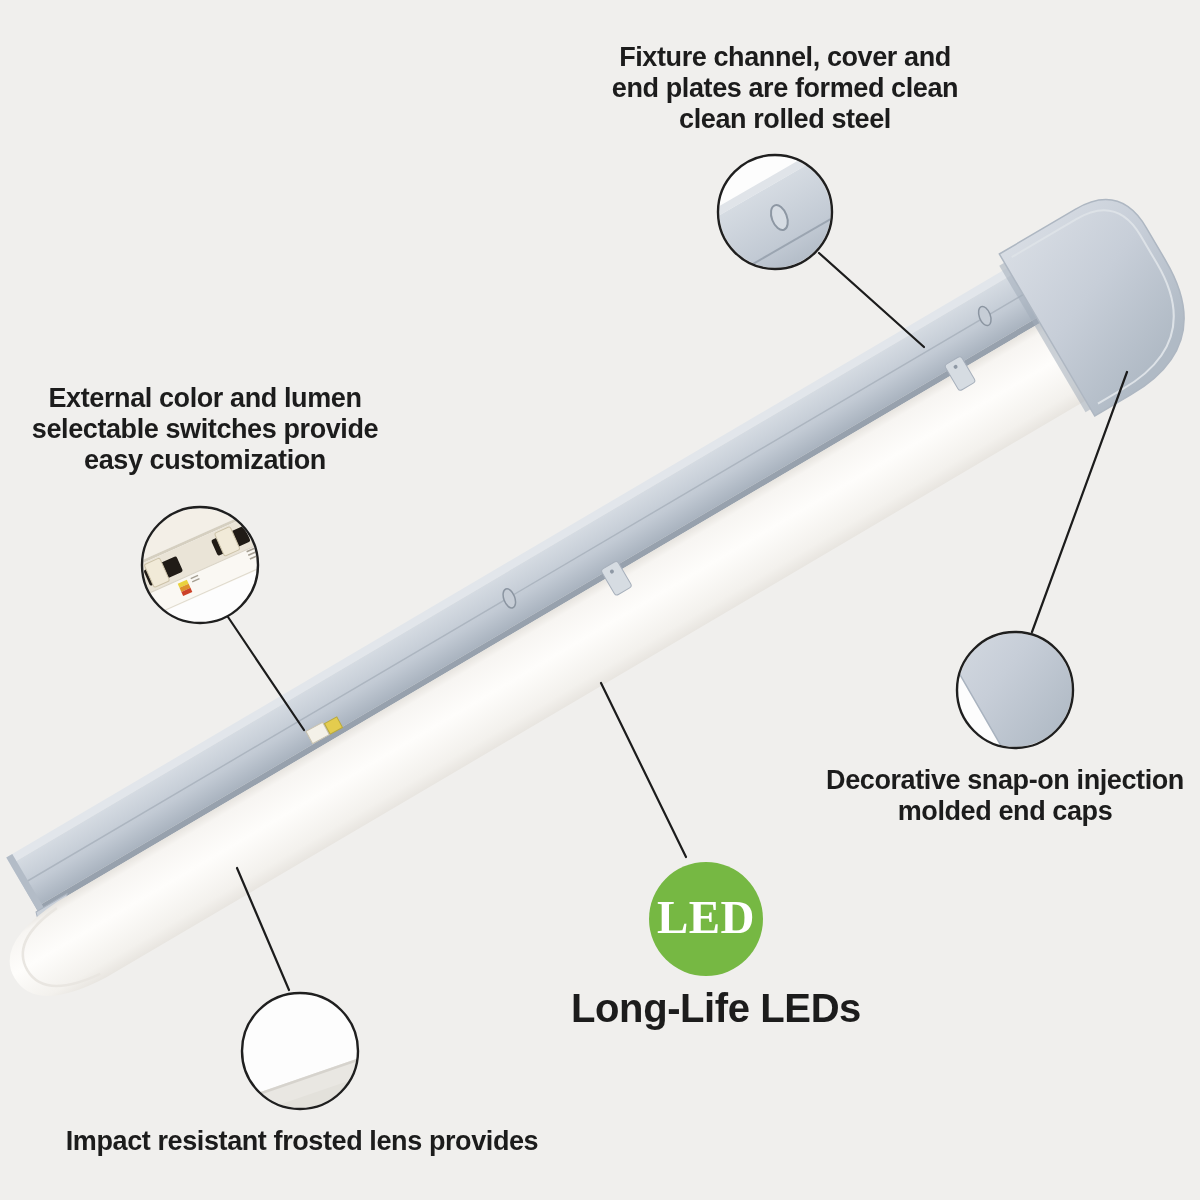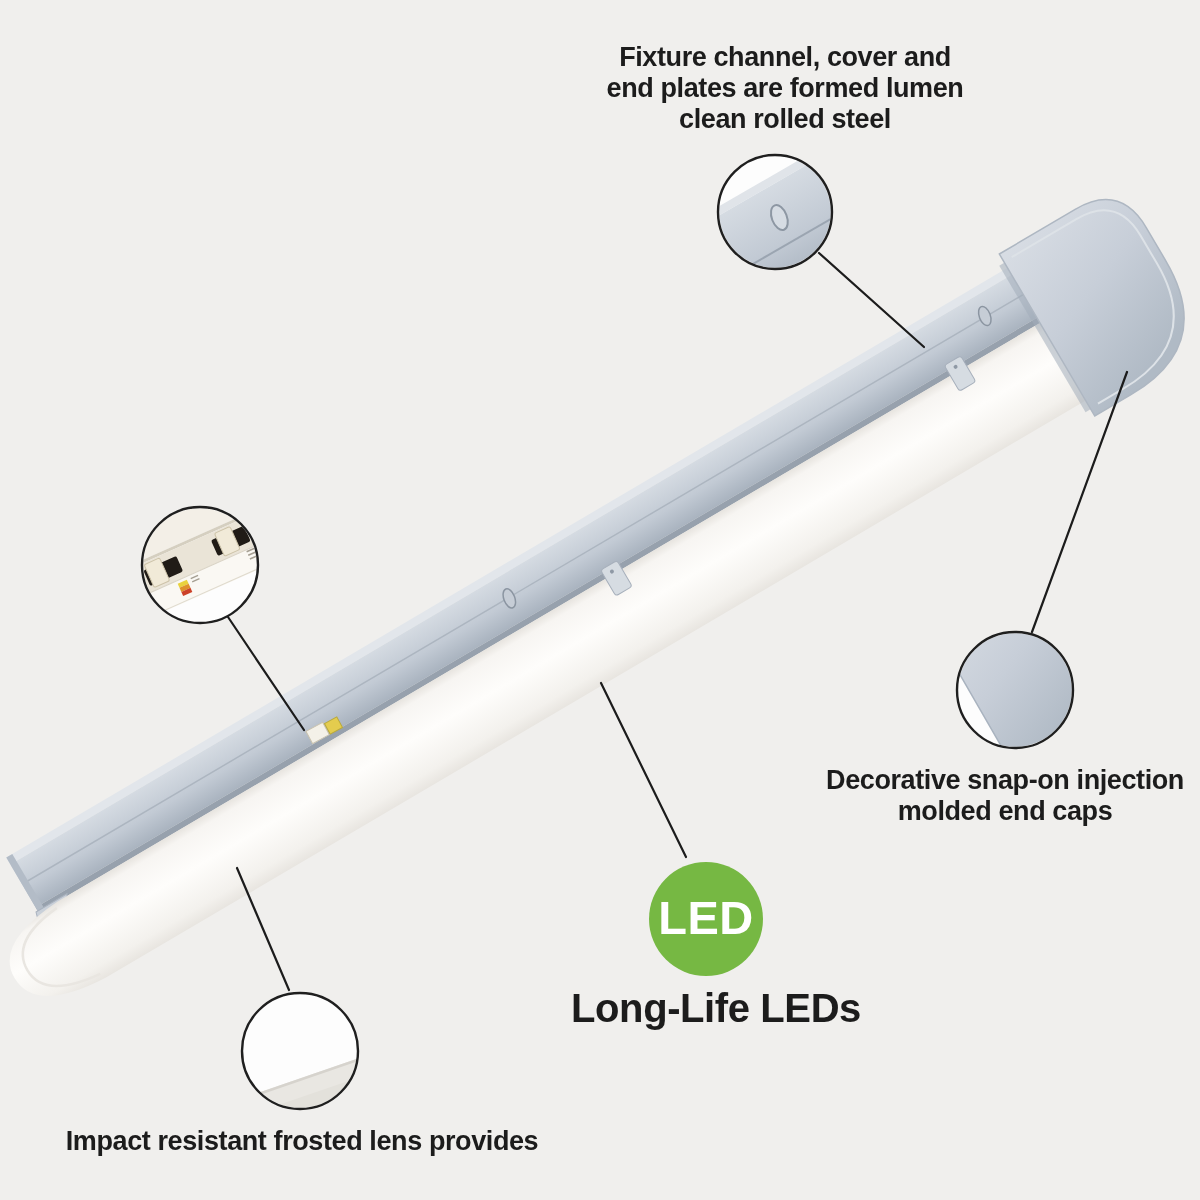--- a/index.html
+++ b/index.html
@@ -16,21 +16,21 @@
     color:#1c1c1c;text-align:center;letter-spacing:-0.4px;
   }
   .caption-steel{left:535px;top:22px;width:500px;}
   .caption-switches{left:5px;top:363px;width:400px;}
   .caption-endcaps{left:805px;top:745px;width:400px;}
   .caption-lens{left:27px;top:1106px;width:550px;}
   .caption-led{left:566px;top:973px;width:300px;font-size:40px;}
   .led-badge{
     position:absolute;left:649px;top:842px;width:114px;height:114px;
     border-radius:50%;background:#76b843;
-    display:flex;align-items:center;justify-content:center;
+    display:flex;align-items:center;justify-content:center;font-family:Liberation Serif, serif;
   }
   .led-badge .led-text{
     color:#ffffff;font-weight:700;font-size:47px;letter-spacing:0.5px;
     transform:translateY(-2px);
   }
 </style>
 </head>
 <body>
 
 <div class="canvas">
@@ -172,24 +172,29 @@
         <rect x="-75" y="26" width="150" height="50" fill="#e9e7e2"></rect>
         <rect x="-75" y="26" width="150" height="2.5" fill="#d6d3cd"></rect>
         <rect x="-75" y="44" width="150" height="32" fill="#e3e1db"></rect>
       </g>
     </g>
     <circle cx="300" cy="1031" r="58" fill="none" stroke="#1f1f1f" stroke-width="2.4"></circle>
   </svg>
 
   <div class="caption caption-steel">
     <div>Fixture channel, cover and</div>
-    <div>end plates are formed lumen</div>
+    <div>end plates are formed clean</div>
     <div>clean rolled steel</div>
   </div>
 
+  <div class="caption caption-switches">
+    <div>External color and lumen</div>
+    <div>selectable switches provide</div>
+    <div>easy customization</div>
+  </div>
 
   <div class="caption caption-endcaps">
     <div>Decorative snap-on injection</div>
     <div>molded end caps</div>
   </div>
 
   <div class="caption caption-lens">
     <div>Impact resistant frosted lens provides</div>
   </div>
 

